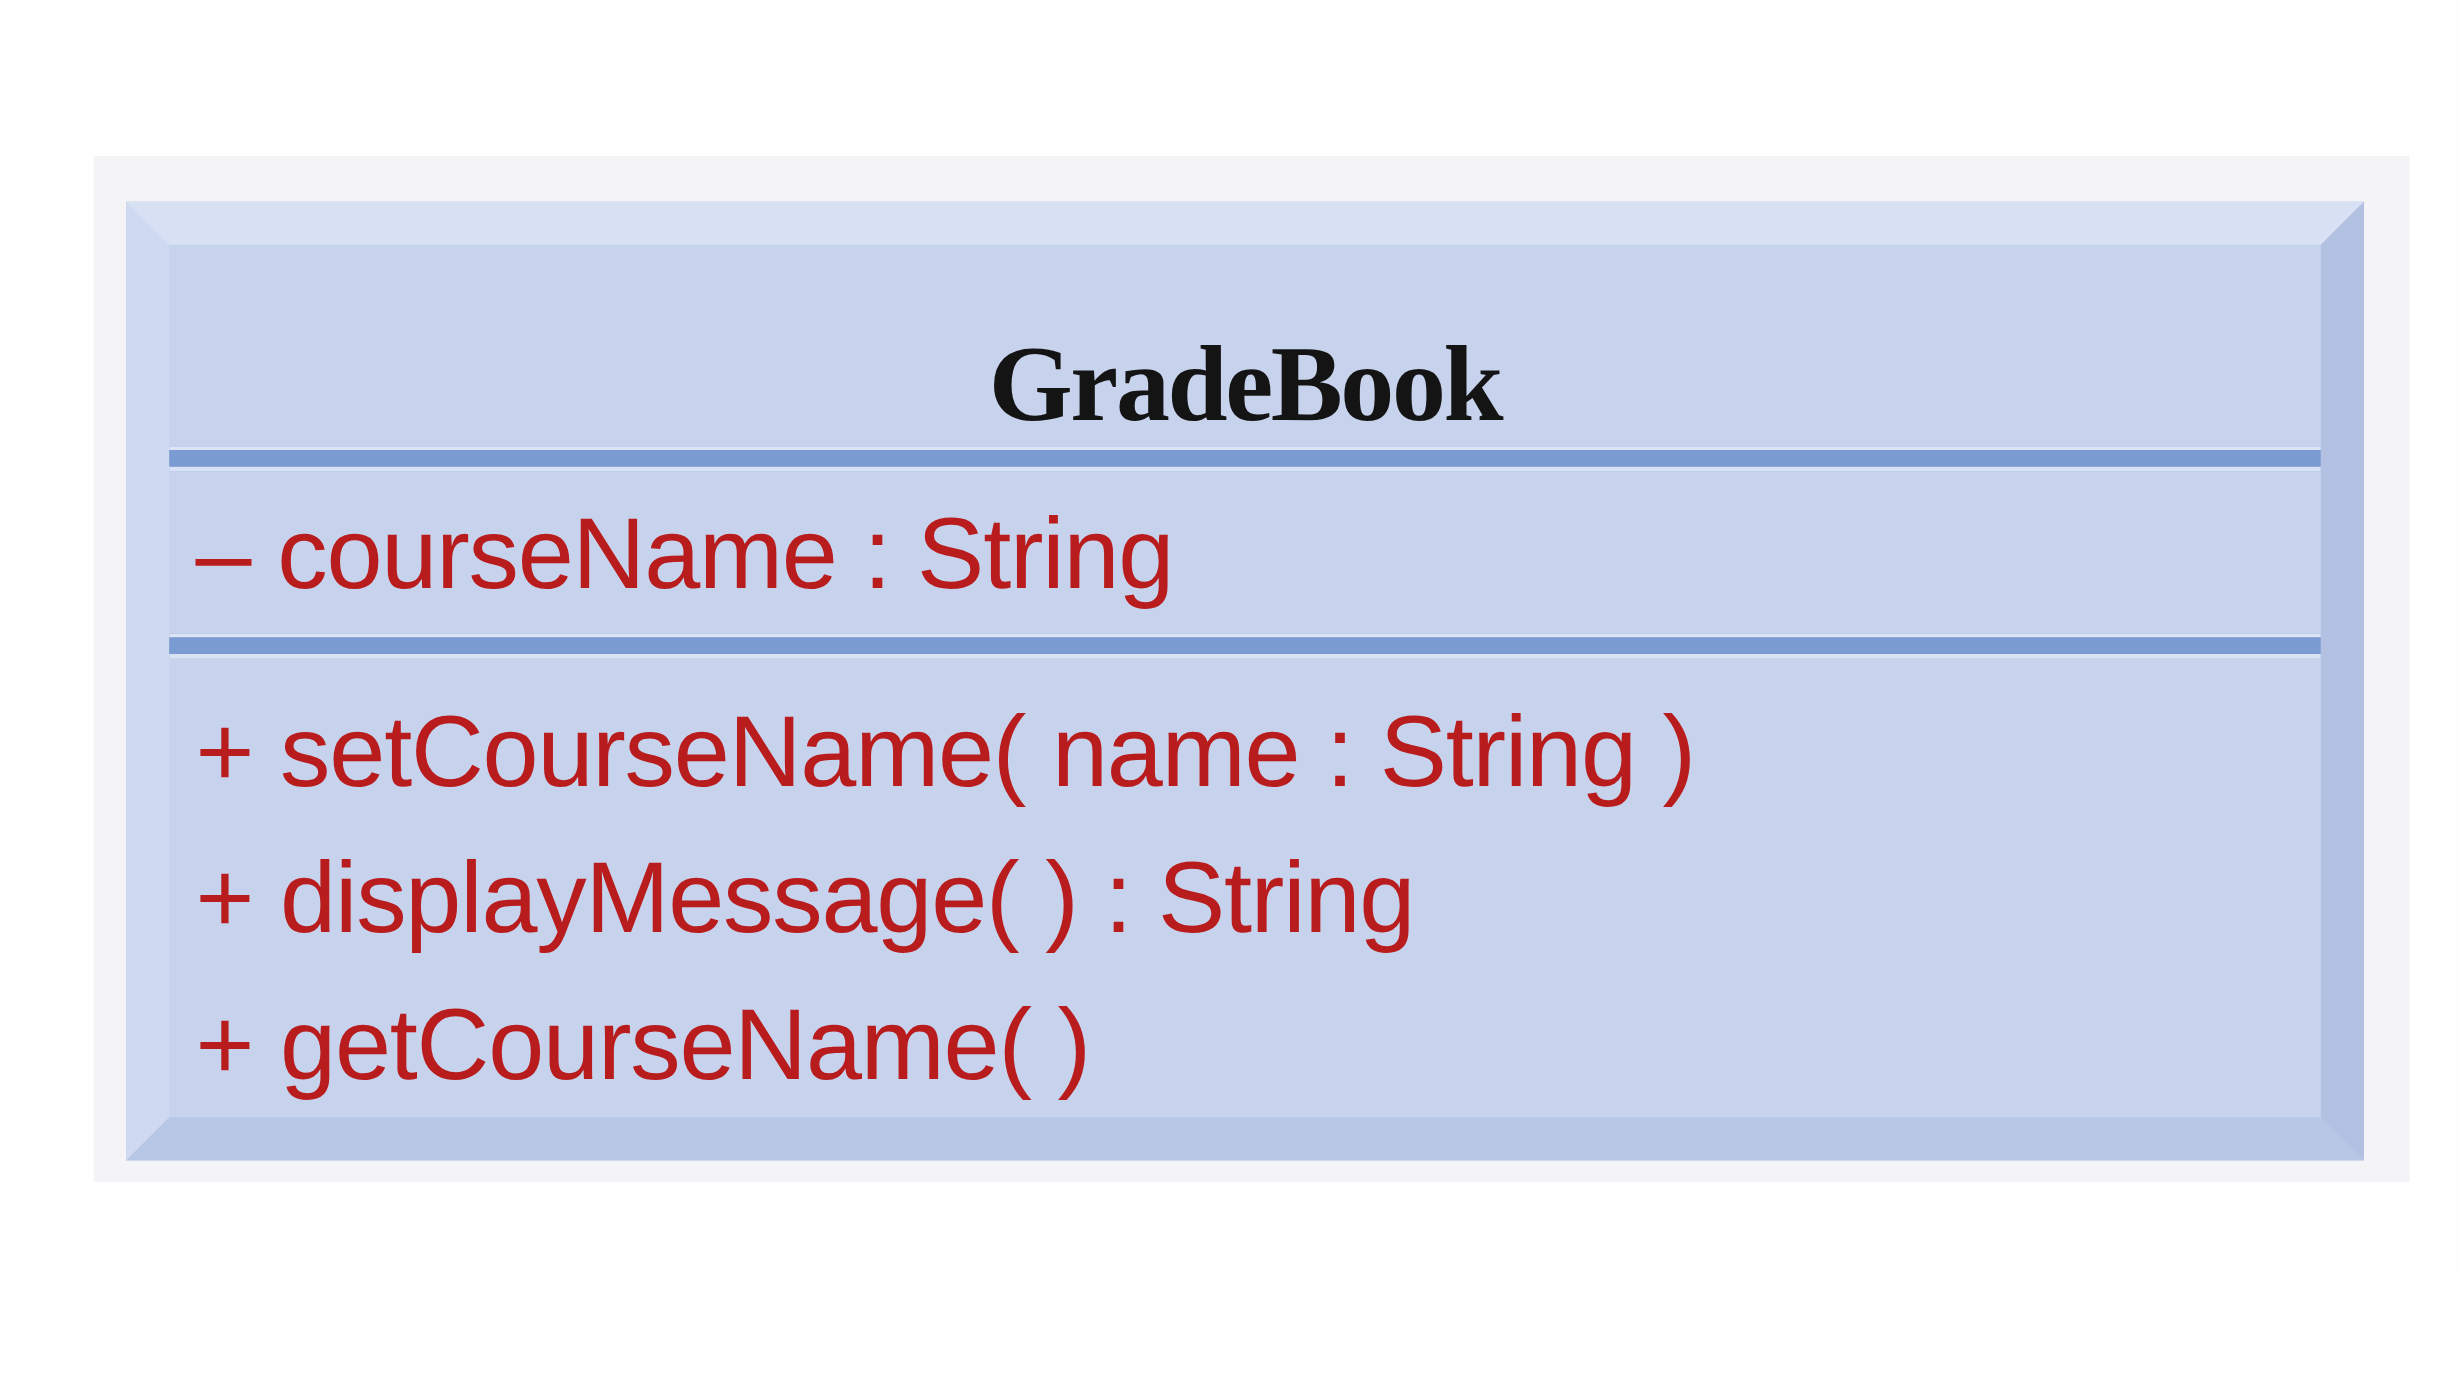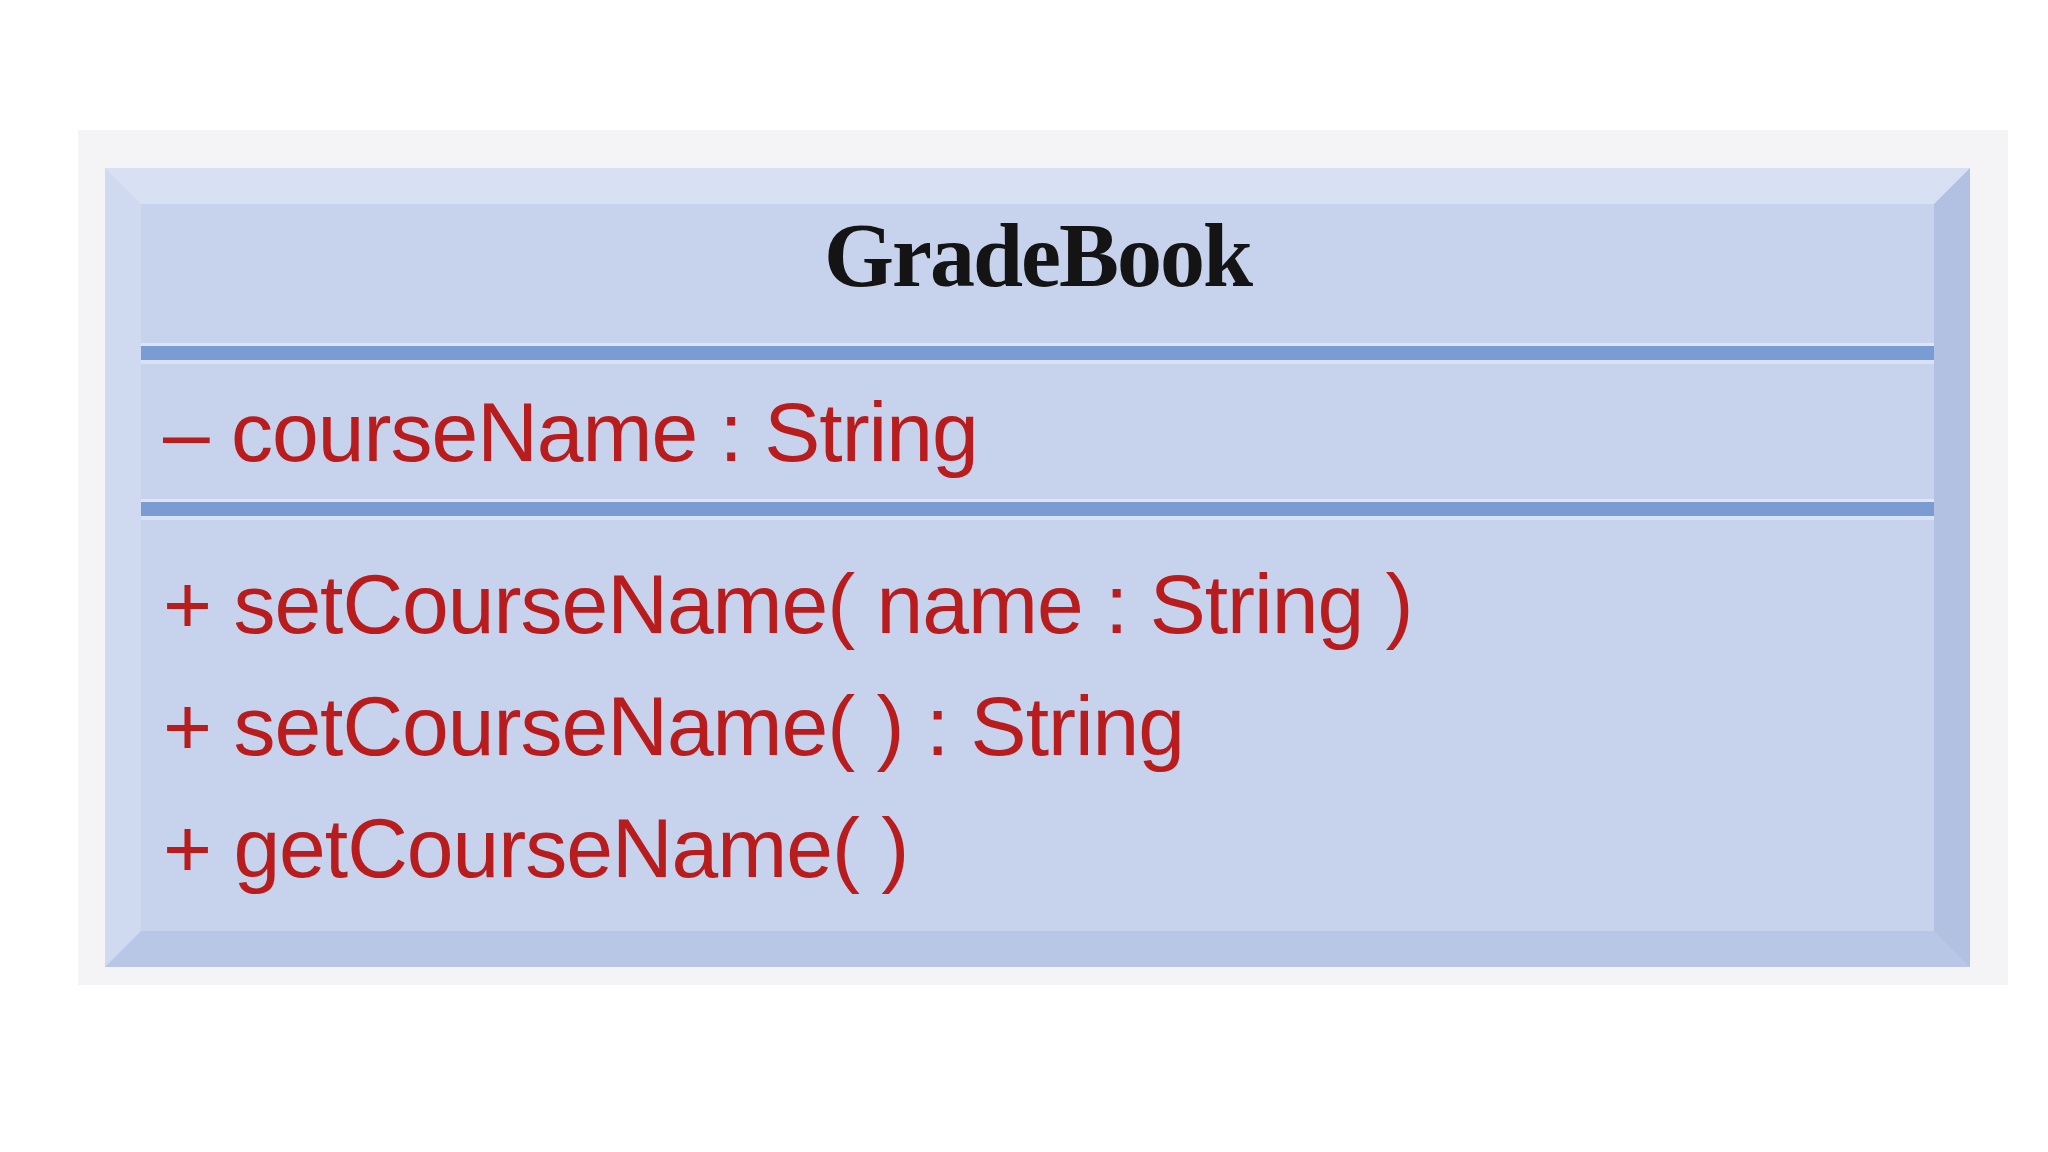--- a/index.html
+++ b/index.html
@@ -42,23 +42,23 @@
     border-width: 36px;
     border-top-color: #d8e1f4;
     border-left-color: #cfdaf1;
     border-right-color: #b2c1e2;
     border-bottom-color: #b9c7e6;
     display: flex;
     flex-direction: column;
   }
 
   .compartment-title {
-    height: 139px;
+    height: 168px;
     display: flex;
-    align-items: flex-start;
+    align-items: flex-end;
     justify-content: center;
   }
 
   .class-name {
     font-family: "Liberation Serif", serif;
     font-weight: bold;
     font-size: 90px;
     letter-spacing: -2px;
     color: #141414;
   }
@@ -74,21 +74,21 @@
     height: 135px;
     display: flex;
     flex-direction: column;
     justify-content: center;
   }
 
   .compartment-methods {
     flex: 1;
     display: flex;
     flex-direction: column;
-    justify-content: center;
+    justify-content: flex-end;
   }
 
   .member-row {
     font-size: 84px;
     font-weight: 300;
     letter-spacing: -1px;
     color: #b91c1c;
     padding-left: 22px;
     line-height: 122px;
     white-space: pre;
@@ -108,19 +108,19 @@
       <div class="sep"></div>
 
       <div class="compartment-attrs">
         <div class="member-row">– courseName : String</div>
       </div>
 
       <div class="sep"></div>
 
       <div class="compartment-methods">
         <div class="member-row">+ setCourseName( name : String )</div>
-        <div class="member-row">+ setCourseName( ) : String</div>
+        <div class="member-row">+ displayMessage( ) : String</div>
         <div class="member-row">+ getCourseName( )</div>
       </div>
 
     </div>
   </div>
 </div>
 
 </body></html>

